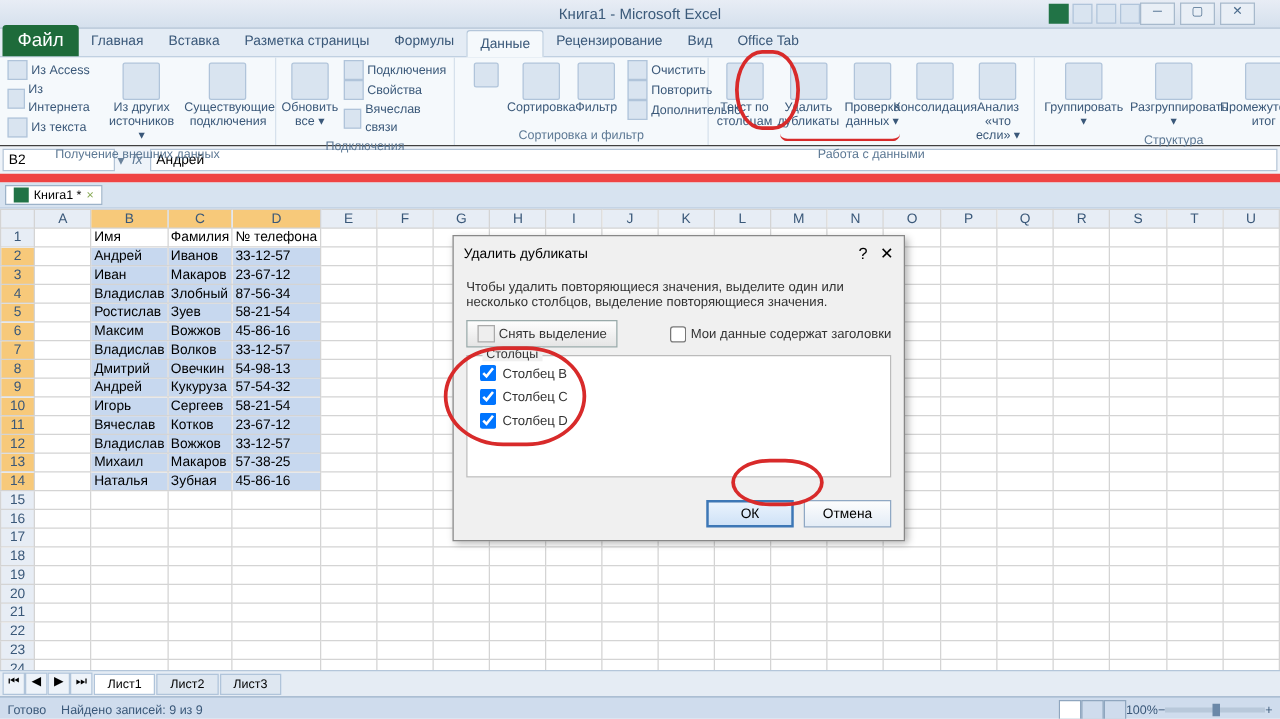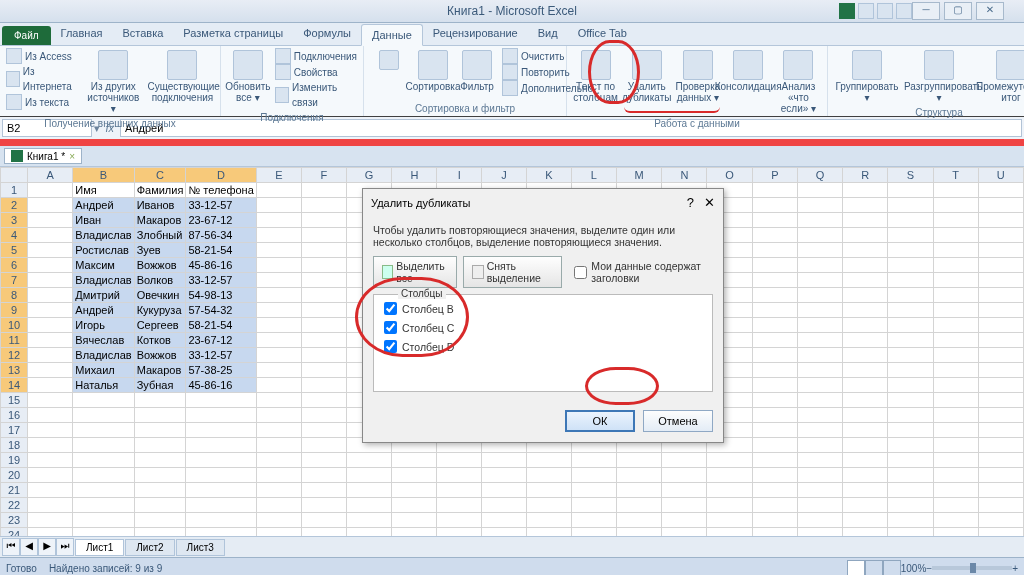--- a/index.html
+++ b/index.html
@@ -3,21 +3,21 @@
 <meta charset="utf-8">
 <style>
 html,body{margin:0;padding:0;font-family:"Segoe UI",Tahoma,sans-serif;font-size:11px;background:#fff;width:1024px;height:575px;overflow:hidden;position:relative}
 
 .titlebar{height:22px;background:linear-gradient(#e8edf5,#d5e0ed);display:flex;align-items:center;justify-content:flex-end;padding:0 20px;border-bottom:1px solid #9db3c9}
 .titlebar .center{position:absolute;left:0;right:0;text-align:center;font-size:12px;color:#3b5a7a;pointer-events:none}
 .winbtns{display:flex;gap:4px}
 .winbtns div{width:26px;height:16px;border:1px solid #a7b9cc;background:#e9eff6;text-align:center;line-height:14px;font-size:10px;color:#4a6b8c;cursor:pointer}
 
 .tabrow{height:22px;background:#e4ecf5;display:flex;align-items:flex-end;border-bottom:1px solid #b4c6da}
-.filebtn{background:#1e6b3a;color:#fff;padding:4px 12px;font-size:10px;margin-left:2px;border-radius:3px 3px 0 0;cursor:pointer}
+.filebtn{background:#1e6b3a;color:#fff;padding:4px 12px;font-size:15px;margin-left:2px;border-radius:3px 3px 0 0;cursor:pointer}
 .tab{padding:4px 10px;color:#3a5879;cursor:pointer}
 .tab.active{background:#f5f9fc;border:1px solid #b4c6da;border-bottom:1px solid #f5f9fc;border-radius:3px 3px 0 0;position:relative;top:1px}
 
 .ribbon{height:70px;background:#f5f9fc;border-bottom:1px solid #404040;display:flex;position:relative}
 .rgroup{border-right:1px solid #d6e1ec;padding:2px 6px;display:flex;flex-direction:column;justify-content:space-between}
 .rgroup .lbl{text-align:center;font-size:10px;color:#5c7894;padding-top:2px}
 .rgroup .items{display:flex;gap:6px;align-items:flex-start;flex:1}
 .rbtn{display:flex;flex-direction:column;align-items:center;gap:1px;padding:2px;cursor:pointer;min-width:34px}
 .rbtn .ic{width:24px;height:24px;background:#d9e4f0;border:1px solid #b0c4da;border-radius:2px}
 .rbtn.big .ic{width:28px;height:28px}
@@ -58,21 +58,21 @@
 .dialog{position:absolute;left:362px;top:188px;width:360px;background:#f0f0f0;border:1px solid #888;box-shadow:2px 2px 6px rgba(0,0,0,.3);z-index:50}
 .dialog .dtitle{display:flex;justify-content:space-between;align-items:center;padding:6px 8px;font-size:11px}
 .dialog .dtitle .dbtns{display:flex;gap:10px}
 .dialog .dtitle .dbtns span{cursor:pointer;font-family:Arial;font-size:13px}
 .dialog .dbody{padding:8px 10px;font-size:10.5px;color:#333}
 .dialog .btnrow{display:flex;gap:6px;margin:6px 0}
 .dialog .dbtn{border:1px solid #9aa;background:linear-gradient(#fefefe,#e5e5e5);padding:3px 8px;font-size:10.5px;cursor:pointer;display:flex;align-items:center;gap:3px}
 .dialog .chk{display:flex;align-items:center;gap:4px;font-size:10.5px}
 .dialog .chk input{margin:0}
 .dialog .colbox{border:1px solid #bbb;background:#fff;height:88px;margin-top:6px;padding:4px 6px;position:relative}
-.dialog .colbox .leg{position:absolute;top:-7px;left:24px;background:#f0f0f0;padding:0 3px;font-size:10px}
+.dialog .colbox .leg{position:absolute;top:-7px;left:12px;background:#f0f0f0;padding:0 3px;font-size:10px}
 .dialog .colbox label{display:flex;align-items:center;gap:2px;font-size:10.5px;line-height:16px}
 .dialog .dfoot{display:flex;justify-content:flex-end;gap:8px;padding:10px}
 .dialog .dfoot button{width:70px;height:22px;border:1px solid #8fa8c4;background:linear-gradient(#fdfdfd,#e3ecf6);cursor:pointer;font-size:11px}
 .dialog .dfoot button.primary{border:2px solid #3d77b6;background:linear-gradient(#eaf3fd,#cfe2f7)}
 .zoom{display:flex;align-items:center;gap:0}
 .zoom .track{width:80px;height:4px;background:#b8c8da;position:relative}
 .zoom .thumb{position:absolute;left:38px;top:-3px;width:6px;height:10px;background:#6b88a8}
 </style>
 </head>
 <body>
@@ -144,21 +144,21 @@
         <div class="smallitem">
             <div class="sic"></div>
             <span>Подключения</span>
           </div>
         <div class="smallitem">
             <div class="sic"></div>
             <span>Свойства</span>
           </div>
         <div class="smallitem">
             <div class="sic"></div>
-            <span>Изменить связи</span>
+            <span>Вячеслав связи</span>
           </div>
       </div>
     </div>
     <div class="lbl">Подключения</div>
   </div>
   <div class="rgroup" style="width:190px">
     <div class="items">
       <div class="rbtn">
           <div class="ic" style="width:18px;height:18px"></div>
         </div>
@@ -899,24 +899,20 @@
     <span>Удалить дубликаты</span>
     <div class="dbtns">
       <span>?</span>
       <span>✕</span>
     </div>
   </div>
   <div class="dbody">
     <div style="margin-bottom:8px">Чтобы удалить повторяющиеся значения, выделите один или несколько столбцов, выделение повторяющиеся значения.</div>
     <div class="btnrow" style="align-items:center">
       <div class="dbtn">
-          <span style="width:12px;height:12px;background:#cfe;display:inline-block;border:1px solid #8b8"></span>
-          <span>Выделить все</span>
-        </div>
-      <div class="dbtn">
           <span style="width:12px;height:12px;background:#eee;display:inline-block;border:1px solid #aaa"></span>
           <span>Снять выделение</span>
         </div>
       <div style="flex:1"></div>
       <label class="chk">
           <input type="checkbox" style="">
           <span>Мои данные содержат заголовки</span>
         </label>
     </div>
     <div class="colbox">

